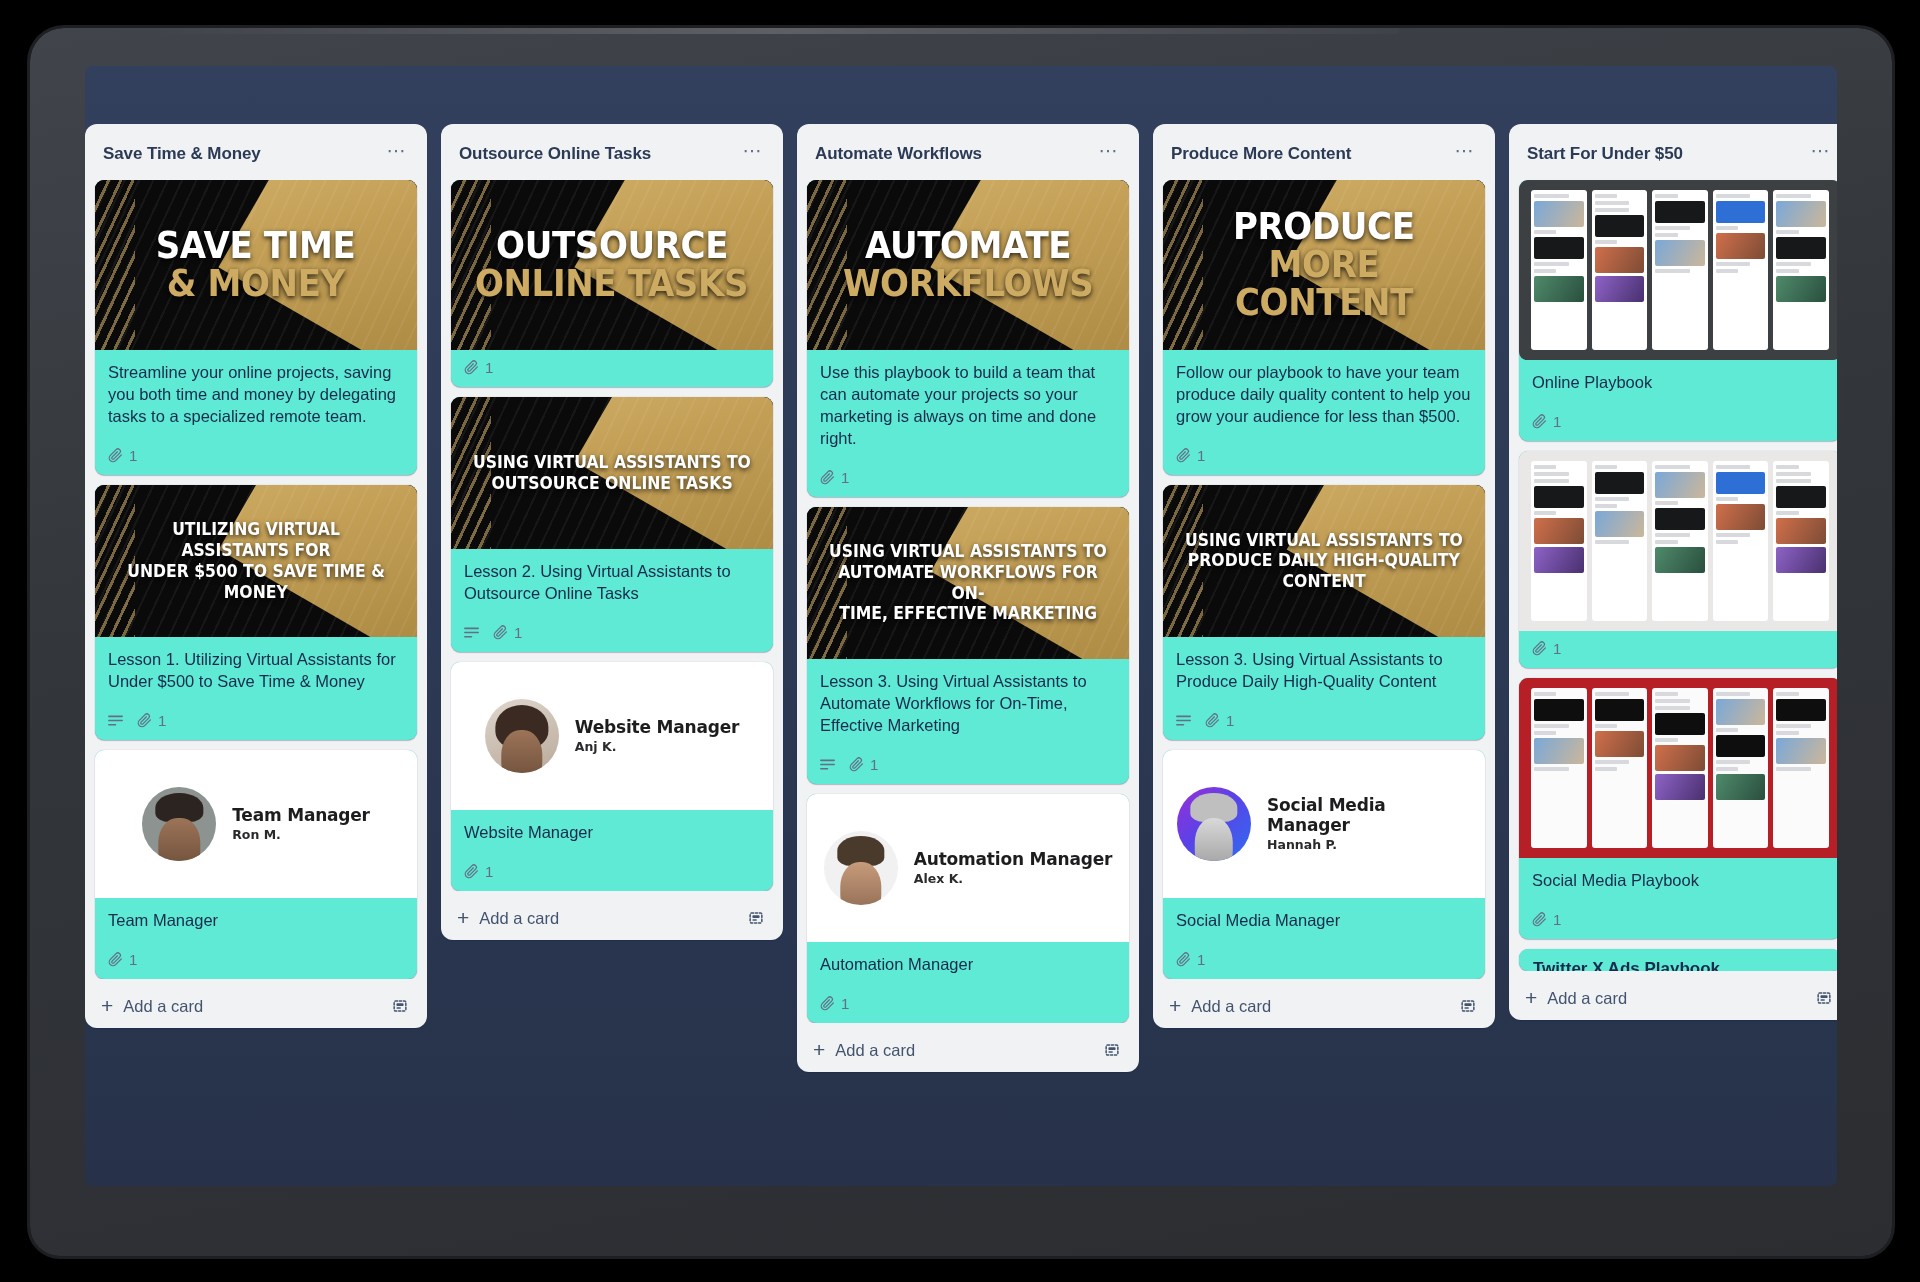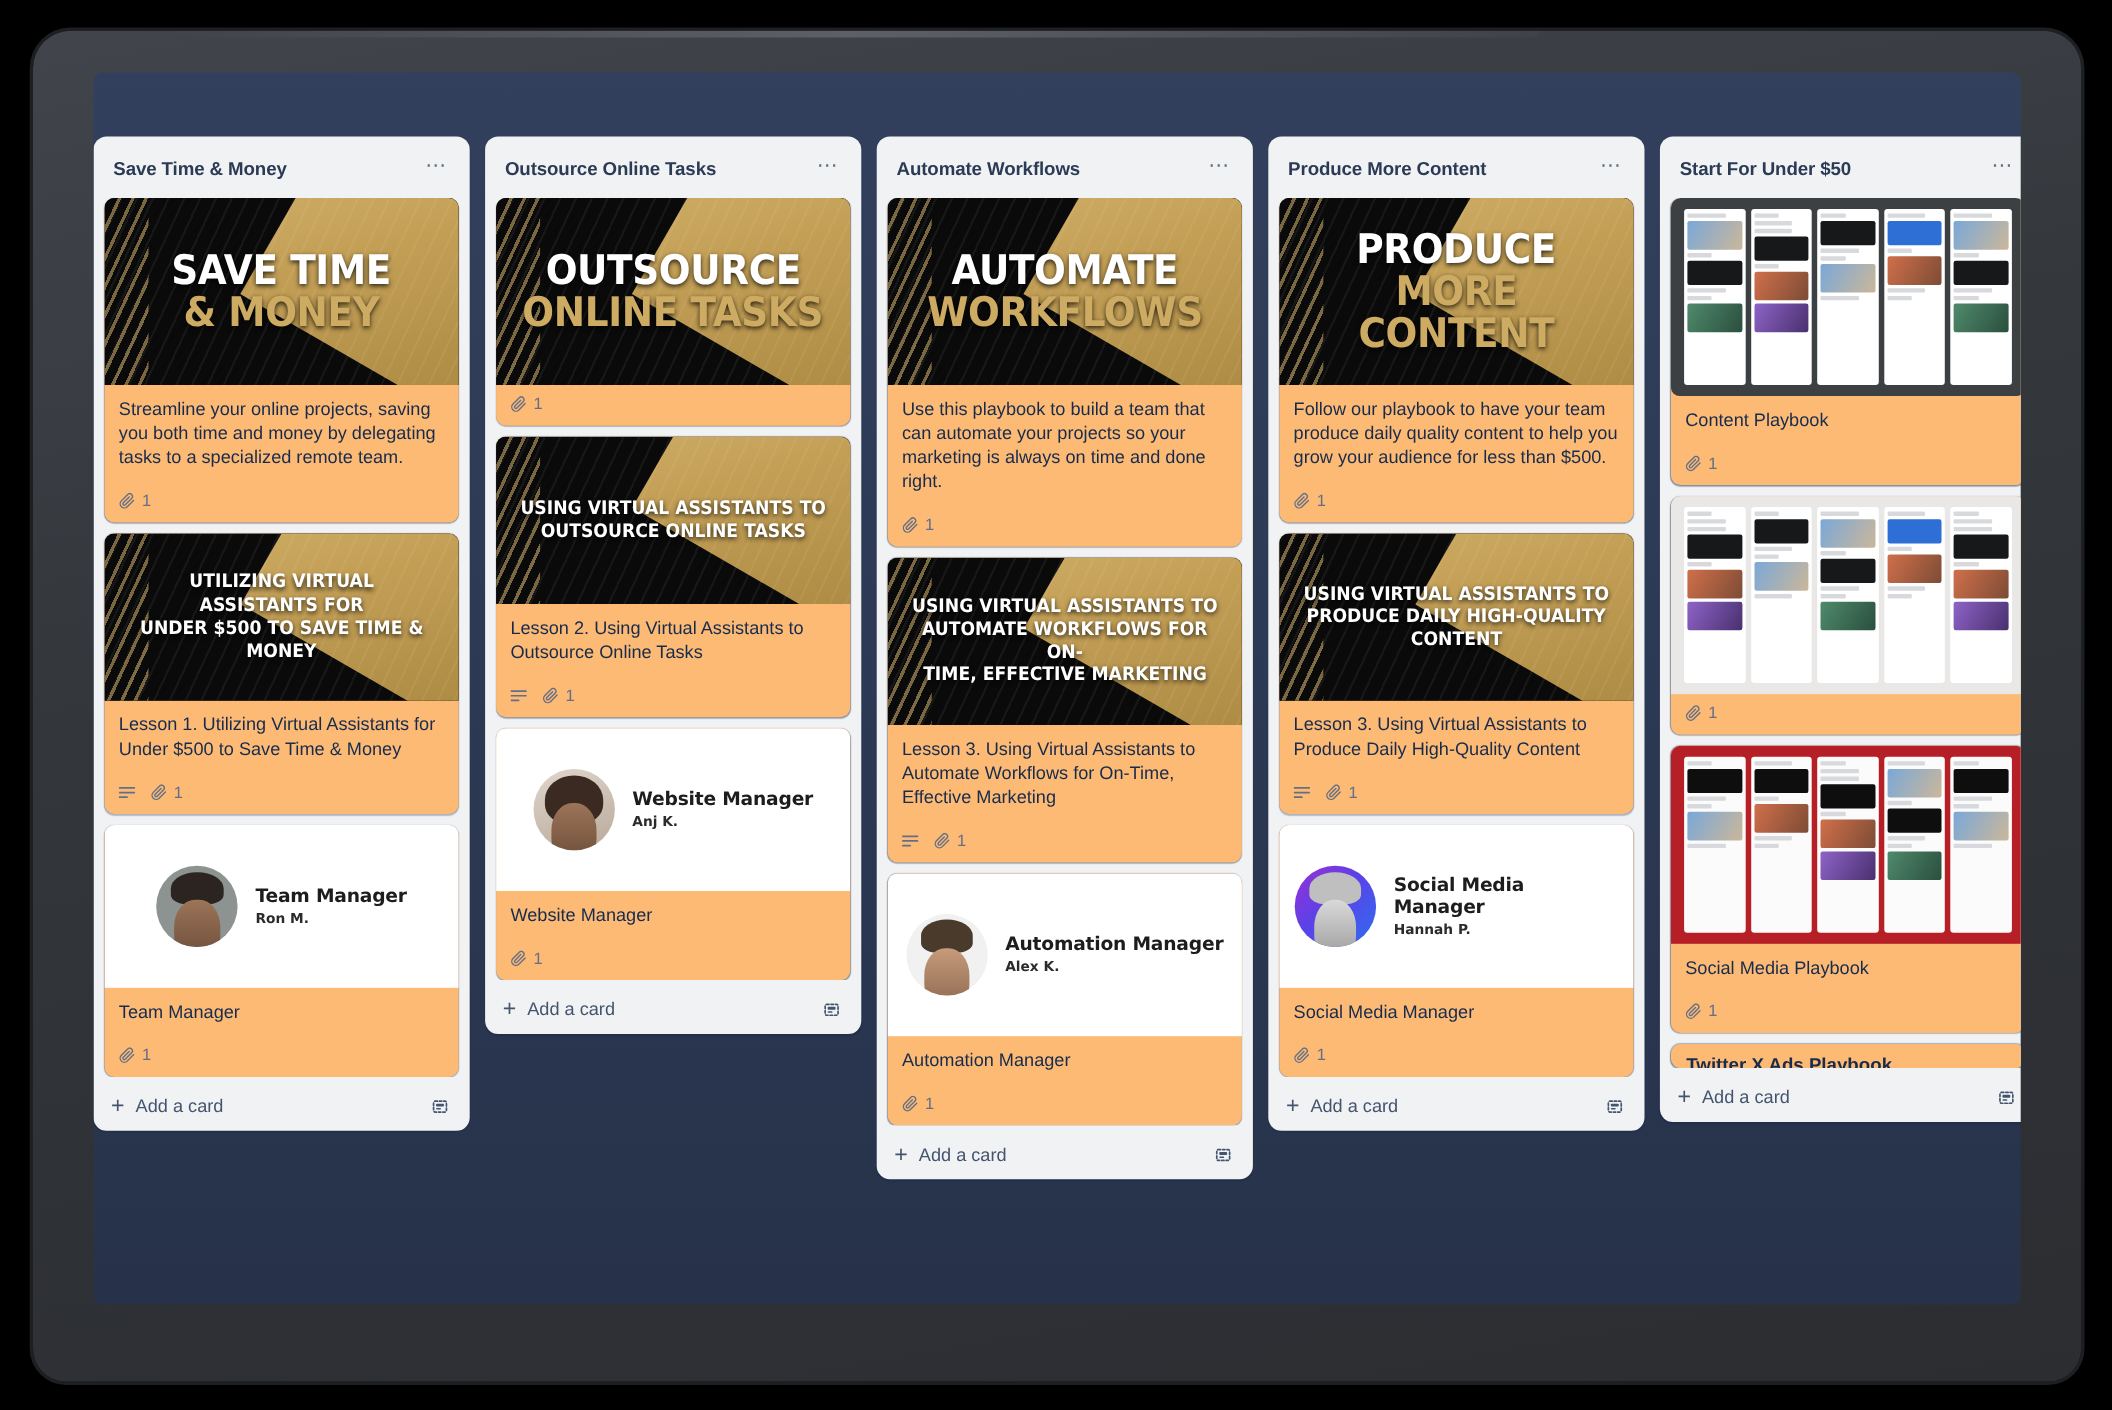--- a/index.html
+++ b/index.html
@@ -94,21 +94,21 @@
     flex: 1 1 auto;
     overflow: hidden;
     display: flex;
     flex-direction: column;
     gap: 10px;
     padding: 0 2px;
   }
 
   
   .card {
-    background: #fdba74;
+    background: #5eead4;
     border-radius: 9px;
     box-shadow: 0 1px 1px rgba(9,30,66,.25), 0 0 1px rgba(9,30,66,.31);
     overflow: hidden;
     flex: 0 0 auto;
     cursor: pointer;
   }
   .card-cover {
     width: 100%;
     height: 170px;
     position: relative;
@@ -814,21 +814,21 @@
                   <div class="pb-bar w70"></div>
                   <div class="pb-img"></div>
                   <div class="pb-bar w45"></div>
                   <div class="pb-block"></div>
                   <div class="pb-bar w70"></div>
                   <div class="pb-bar w45"></div>
                   <div class="pb-img c"></div>
                 </div>
               </div>
               <div class="card-body">
-                <div class="card-text">Content Playbook</div>
+                <div class="card-text">Online Playbook</div>
               </div>
               <div class="card-badges">
                 <span class="badge">
                   <span>
                     <svg width="15" height="15" viewBox="0 0 24 24" fill="none" stroke="#626f86" stroke-width="2" stroke-linecap="round" stroke-linejoin="round">
                       <path d="M21.44 11.05l-9.19 9.19a6 6 0 0 1-8.49-8.49l9.19-9.19a4 4 0 0 1 5.66 5.66l-9.2 9.19a2 2 0 0 1-2.83-2.83l8.49-8.48"></path>
                     </svg>
                   </span>
                   <span>1</span>
                 </span>

